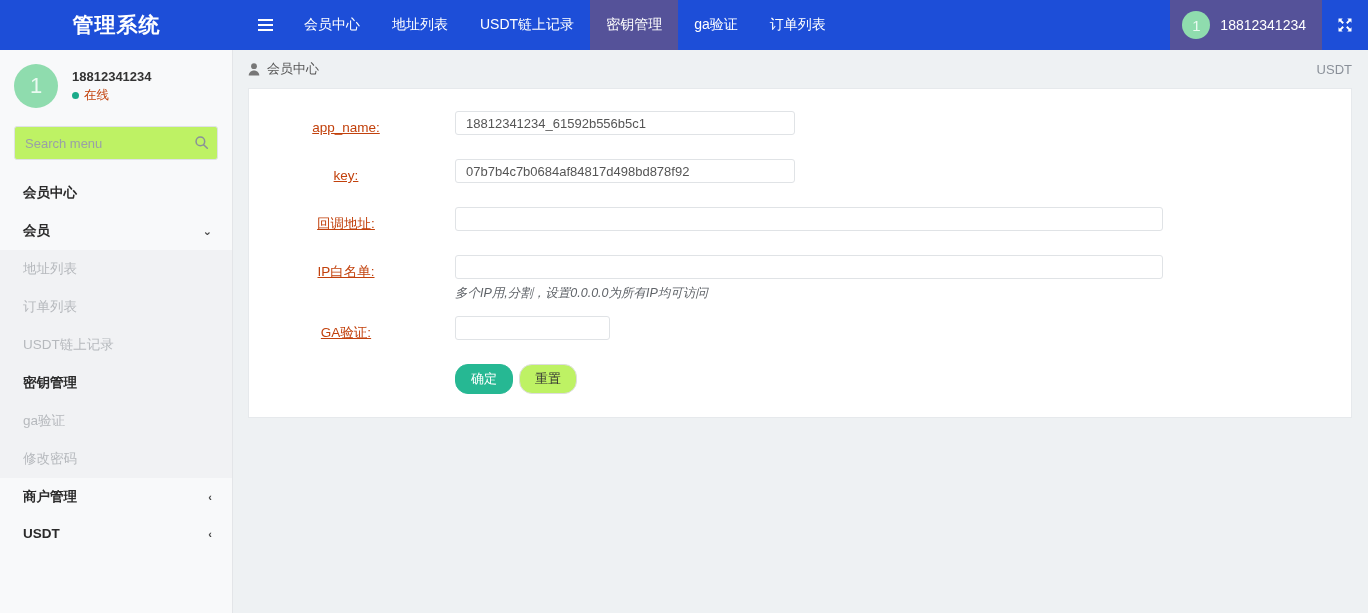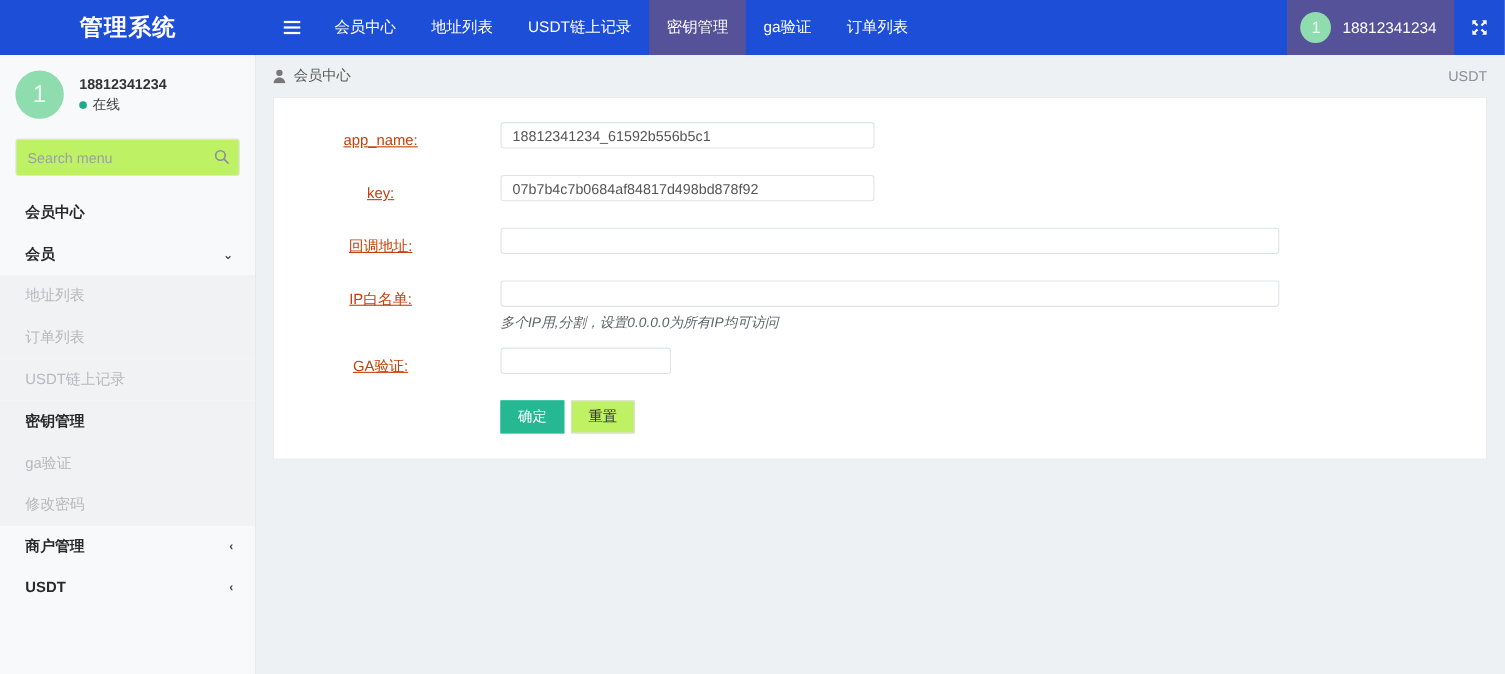--- a/index.html
+++ b/index.html
@@ -82,21 +82,21 @@
   #profile .big-av {
     width: 44px; height: 44px; border-radius: 50%;
     background: #8fdcae; color: #eafaf1;
     display: flex; align-items: center; justify-content: center;
     font-size: 22px;
   }
   #profile .pinfo .pname {
     font-size: 13px; font-weight: bold; color: #333; line-height: 18px;
   }
   #profile .pinfo .pstatus {
-    font-size: 12.5px; color: #404040; line-height: 18px;
+    font-size: 12.5px; color: #c2410c; line-height: 18px;
     display: flex; align-items: center; gap: 5px;
   }
   .dot {
     width: 7px; height: 7px; border-radius: 50%; background: #1aab8a;
     display: inline-block;
   }
   #searchwrap {
     margin: 6px 14px 14px 14px;
     position: relative;
   }
@@ -170,21 +170,21 @@
     outline: none;
   }
   .w-sm { width: 340px; }
   .w-lg { width: 708px; }
   .w-xs { width: 155px; }
   .fhint {
     font-size: 12.5px; color: #5f6368; margin-top: 6px; font-style: italic;
   }
   .btnrow { display: flex; gap: 6px; padding-left: 0; }
   .btn {
-    height: 30px; padding: 0 15px; border-radius: 0;
+    height: 30px; padding: 0 15px; border-radius: 13px;
     font-size: 13px; cursor: pointer;
     display: flex; align-items: center; justify-content: center;
     font-family: "Liberation Sans", sans-serif;
     border: 1px solid transparent;
   }
   .btn-primary { background: #26b893; color: #fff; border-color: #26b893; }
   .btn-default { background: #bef264; color: #333; border: 1px solid #ddd; }
 </style>
 </head>
 <body>

